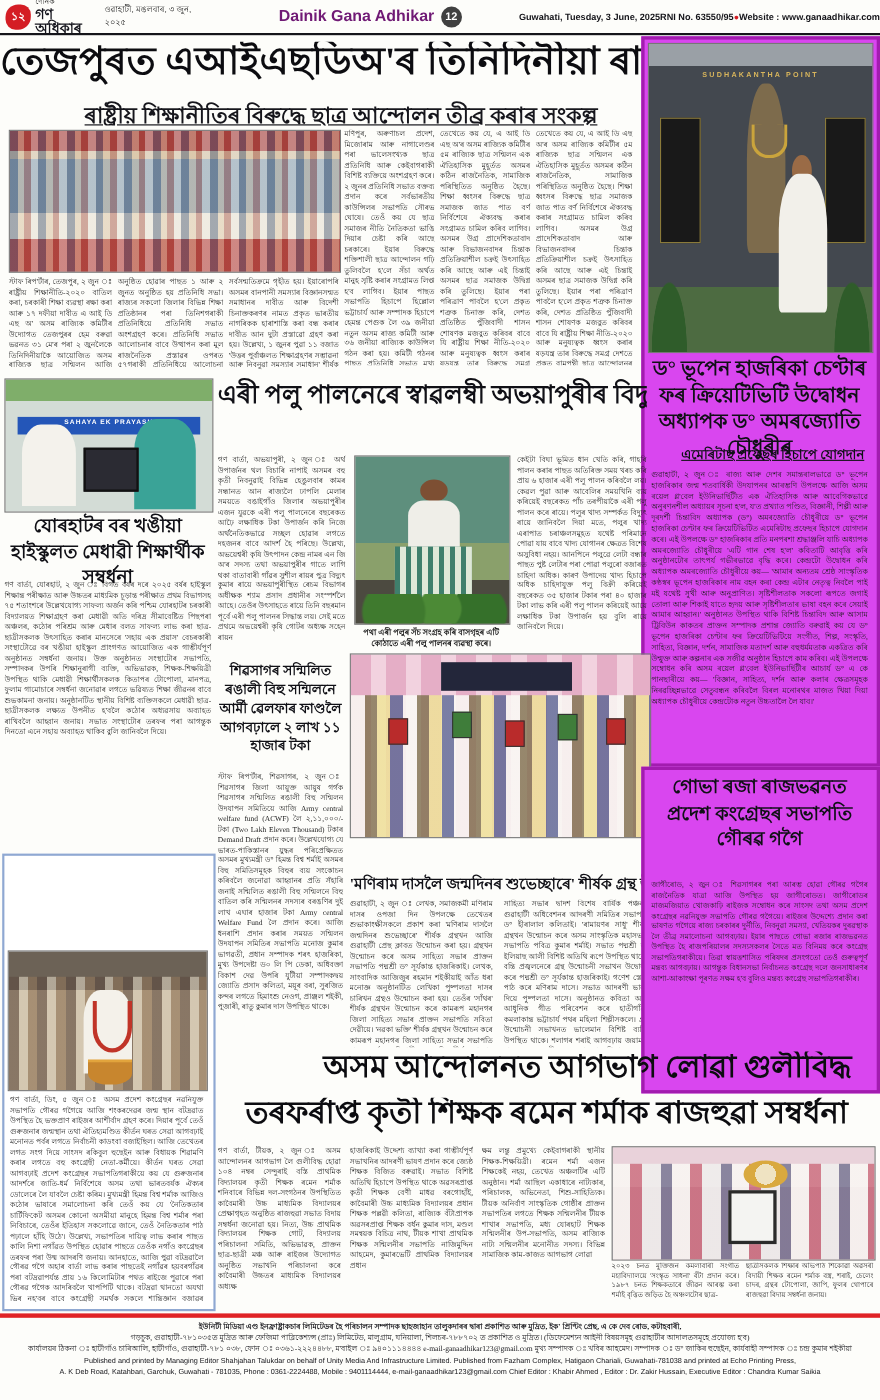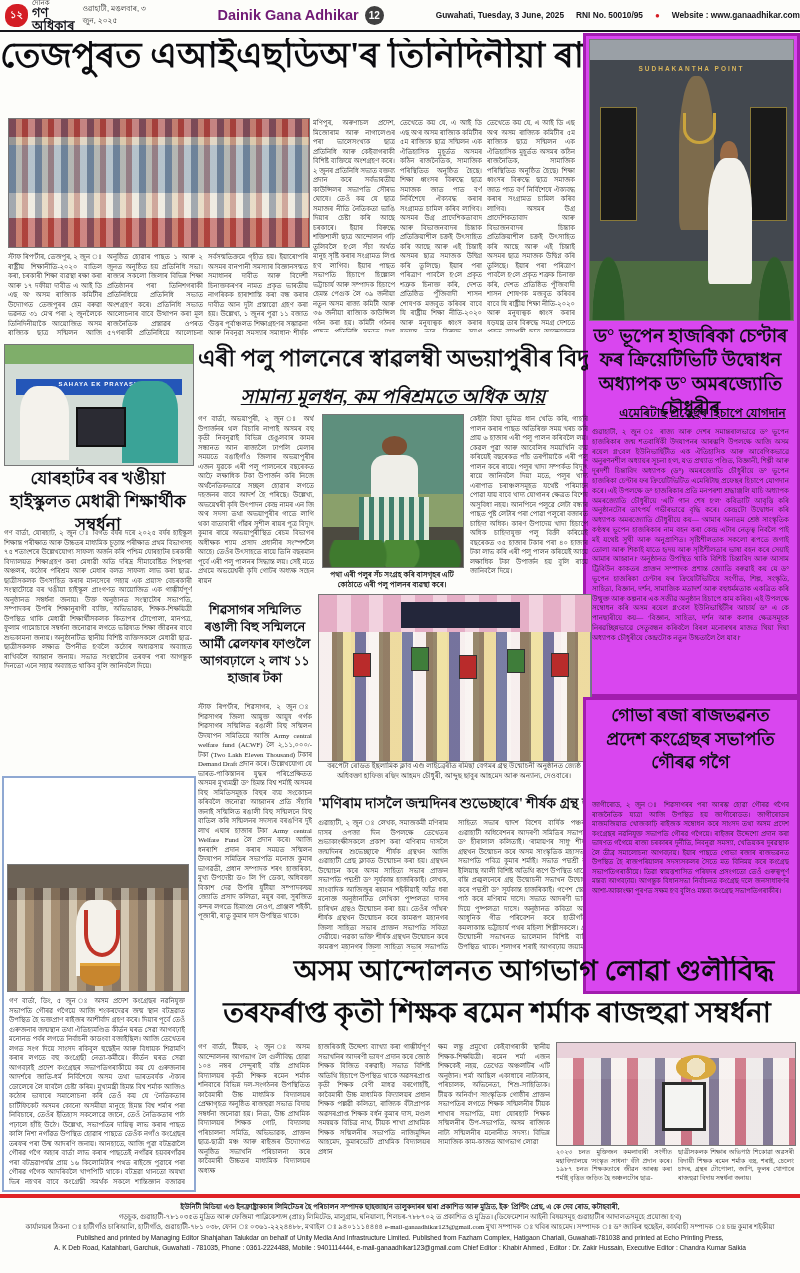--- a/index.html
+++ b/index.html
@@ -14,21 +14,21 @@
        display:flex;align-items:center;font-family:"Liberation Sans",sans-serif;}
   .badge{width:23px;height:23px;margin-left:5px;background:#d41d24;border-radius:50% 40% 50% 40%;
          color:#fff;font-weight:bold;font-size:10px;display:flex;align-items:center;justify-content:center;flex:0 0 auto;}
   .mast{margin-left:4px;line-height:1;}
   .mast .m1{font-size:7px;color:#222;}
   .mast .m2{font-size:13px;font-weight:bold;color:#14141c;}
   .asdate{font-size:7.5px;margin-left:8px;color:#222;}
   .ctitle{color:#701a75;font-weight:bold;font-size:14.5px;margin-left:70px;white-space:nowrap;}
   .pgc{width:19px;height:19px;border-radius:50%;background:#404040;color:#fff;font-weight:bold;
        font-size:10px;display:flex;align-items:center;justify-content:center;margin-left:6px;flex:0 0 auto;}
-  .hr-right{margin-left:52px;display:flex;gap:12px;font-size:8.3px;font-weight:bold;color:#15151a;white-space:nowrap;align-items:center;}
+  .hr-right{margin-left:52px;display:flex;font-size:8.3px;font-weight:bold;color:#15151a;white-space:nowrap;align-items:center;}
   .dot{color:#d41d24;font-size:8px;}
   
   .hl-main{font-size:35px;font-weight:bold;text-align:center;line-height:1.05;white-space:nowrap;overflow:hidden;color:#0c0c10;}
   .hl-sub{font-size:20px;font-weight:bold;text-align:center;text-decoration:underline;color:#16161c;white-space:nowrap;overflow:hidden;}
   .hl2{font-weight:bold;text-align:center;color:#101016;}
   
   .redbox{border:3px solid #a21caf;background:#d946ef;}
   .bluebox{border:2px solid #8fa8d2;background:#ffffff;}
   .bluehead{background:#d9e7f7;color:#17336e;font-weight:bold;text-align:center;}
   
@@ -89,27 +89,28 @@
     <div class="badge">১২</div>
     <div class="mast">
       <div class="m1">দৈনিক</div>
       <div class="m2">গণ অধিকাৰ</div>
     </div>
     <div class="asdate">ওৱাহাটী, মঙলবাৰ, ৩ জুন, ২০২৫</div>
     <div class="ctitle">Dainik Gana Adhikar</div>
     <div class="pgc">12</div>
     <div class="hr-right">
       <span>Guwahati, Tuesday, 3 June, 2025</span>
-      <span>RNI No. 50010/95</span>
+      <span>RNI No. 63550/95</span>
       <span class="dot">●</span>
       <span>Website : www.ganaadhikar.com</span>
     </div>
   </div>
 
   <div class="abs hl-main" style="left:0;top:38px;width:662px;height:48px;">তেজপুৰত এআইএছডিঅ'ৰ তিনিদিনীয়া ৰাজ্যিক সন্মিলন সম্পন্ন</div>
+  <div class="abs hl-sub" style="left:0;top:90px;width:620px;height:24px;">ৰাষ্ট্ৰীয় শিক্ষানীতিৰ বিৰুদ্ধে ছাত্ৰ আন্দোলন তীব্ৰ কৰাৰ সংকল্প</div>
 
   <div class="photo ph-conf" style="left:8px;top:118px;width:300px;height:128px;"></div>
 
   <div class="abs just" style="left:313px;top:118px;width:82px;height:214px;">মণিপুৰ, অৰুণাচল প্ৰদেশ, মিজোৰাম আৰু নাগালেণ্ডৰ পৰা ভালেসংখ্যক ছাত্ৰ প্ৰতিনিধি আৰু কেইবাগৰাকী বিশিষ্ট ব্যক্তিয়ে অংশগ্ৰহণ কৰে। ২ জুনৰ প্ৰতিনিধি সভাত বক্তব্য প্ৰদান কৰে সৰ্বভাৰতীয় কাউন্সিলৰ সভাপতি সৌৰভ ঘোষে। তেওঁ কয় যে ছাত্ৰ সমাজৰ নীতি নৈতিকতা ভাঙি দিয়াৰ চেষ্টা কৰি আছে চৰকাৰে। ইয়াৰ বিৰুদ্ধে শক্তিশালী ছাত্ৰ আন্দোলন গঢ়ি তুলিবলৈ হ'লে সঁচা অৰ্থত মানুহ সৃষ্টি কৰাৰ সংগ্ৰামত লিপ্ত হ'ব লাগিব। ইয়াৰ পাছত সভাপতি হিচাপে হিল্লোল ভট্টাচাৰ্য আৰু সম্পাদক হিচাপে হেমন্ত পেগুক লৈ ৩৯ জনীয়া নতুন অসম ৰাজ্য কমিটী আৰু ৩৬ জনীয়া ৰাজ্যিক কাউন্সিল গঠন কৰা হয়। কমিটী গঠনৰ পাছত প্ৰতিনিধি সভাত মুখ্য বক্তা হিচাপে এছ ইউ চি আই (চি) দলৰ পলিটবুৰ' সদস্য, প্ৰখ্যাত কমনেতা অসিত ভট্টাচাৰ্যই শাৰীৰিক কাৰণত উপস্থিত থাকিব নোৱাৰি ভিডিঅ'যোগে ভাষণ প্ৰদান কৰে।</div>
   <div class="abs just" style="left:400px;top:118px;width:82px;height:214px;">তেখেতে কয় যে, এ আই ডি এছ অ'ৰ অসম ৰাজ্যিক কমিটীৰ ৫ম ৰাজ্যিক ছাত্ৰ সন্মিলন এক ঐতিহাসিক মুহূৰ্তত অসমৰ কঠিন ৰাজনৈতিক, সামাজিক পৰিস্থিতিত অনুষ্ঠিত হৈছে। শিক্ষা ধ্বংসৰ বিৰুদ্ধে ছাত্ৰ সমাজক জাত পাত বৰ্ণ নিৰ্বিশেষে ঐক্যবদ্ধ কৰাৰ সংগ্ৰামত চামিল কৰিব লাগিব। অসমৰ উগ্ৰ প্ৰাদেশিকতাবাদ আৰু বিভাজনবাদৰ চিন্তাক প্ৰতিক্ৰিয়াশীল চক্ৰই উৎসাহিত কৰি আছে আৰু এই চিন্তাই অসমৰ ছাত্ৰ সমাজক উদ্বিগ্ন কৰি তুলিছে। ইয়াৰ পৰা পৰিত্ৰাণ পাবলৈ হ'লে প্ৰকৃত শত্ৰুক চিনাক্ত কৰি, দেশত প্ৰতিষ্ঠিত পুঁজিবাদী শাসন শোষণক মজবুত কৰিবৰ বাবে যি ৰাষ্ট্ৰীয় শিক্ষা নীতি-২০২০ আৰু মনুষ্যত্বক ধ্বংস কৰাৰ ষড়যন্ত্ৰ তাৰ বিৰুদ্ধে সমগ্ৰ দেশতে প্ৰকৃত বামপন্থী ছাত্ৰ আন্দোলনৰ প্ৰয়োজন অসমতো এই আন্দোলনৰ অত্যন্ত প্ৰয়োজন। তেখেতে অসমৰ ছাত্ৰ সমাজক সঠিক পথেৰে আগবাঢ়ি যাবলৈ আহ্বান জনায়।</div>
   <div class="abs just" style="left:487px;top:118px;width:88px;height:214px;">তেখেতে কয় যে, এ আই ডি এছ অ'ৰ অসম ৰাজ্যিক কমিটীৰ ৫ম ৰাজ্যিক ছাত্ৰ সন্মিলন এক ঐতিহাসিক মুহূৰ্তত অসমৰ কঠিন ৰাজনৈতিক, সামাজিক পৰিস্থিতিত অনুষ্ঠিত হৈছে। শিক্ষা ধ্বংসৰ বিৰুদ্ধে ছাত্ৰ সমাজক জাত পাত বৰ্ণ নিৰ্বিশেষে ঐক্যবদ্ধ কৰাৰ সংগ্ৰামত চামিল কৰিব লাগিব। অসমৰ উগ্ৰ প্ৰাদেশিকতাবাদ আৰু বিভাজনবাদৰ চিন্তাক প্ৰতিক্ৰিয়াশীল চক্ৰই উৎসাহিত কৰি আছে আৰু এই চিন্তাই অসমৰ ছাত্ৰ সমাজক উদ্বিগ্ন কৰি তুলিছে। ইয়াৰ পৰা পৰিত্ৰাণ পাবলৈ হ'লে প্ৰকৃত শত্ৰুক চিনাক্ত কৰি, দেশত প্ৰতিষ্ঠিত পুঁজিবাদী শাসন শোষণক মজবুত কৰিবৰ বাবে যি ৰাষ্ট্ৰীয় শিক্ষা নীতি-২০২০ আৰু মনুষ্যত্বক ধ্বংস কৰাৰ ষড়যন্ত্ৰ তাৰ বিৰুদ্ধে সমগ্ৰ দেশতে প্ৰকৃত বামপন্থী ছাত্ৰ আন্দোলনৰ প্ৰয়োজন অসমতো এই আন্দোলনৰ অত্যন্ত প্ৰয়োজন। তেখেতে অসমৰ ছাত্ৰ সমাজক সঠিক পথেৰে আগবাঢ়ি যাবলৈ আহ্বান জনায়।</div>
 
   <div class="abs just" style="left:8px;top:252px;width:94px;height:84px;">স্টাফ ৰিপ'ৰ্টাৰ, তেজপুৰ, ২ জুন ঃ ৰাষ্ট্ৰীয় শিক্ষানীতি-২০২০ বাতিল কৰা, চৰকাৰী শিক্ষা ব্যৱস্থা ৰক্ষা কৰা আৰু ১৭ দফীয়া দাবীত এ আই ডি এছ অ' অসম ৰাজ্যিক কমিটীৰ উদ্যোগত তেজপুৰৰ হেম বৰুৱা ভৱনত ৩১ মে'ৰ পৰা ২ জুনলৈকে তিনিদিনীয়াকৈ আয়োজিত অসম ৰাজ্যিক ছাত্ৰ সন্মিলন আজি সামৰণি পৰে। উল্লেখ্য, ৩১ মে'ত সহযোগিক ছাত্ৰ-ছাত্ৰীৰ উপস্থিতিত মুকলি সভা</div>
   <div class="abs just" style="left:107px;top:252px;width:96px;height:84px;">অনুষ্ঠিত হোৱাৰ পাছত ১ আৰু ২ জুনত অনুষ্ঠিত হয় প্ৰতিনিধি সভা। ৰাজ্যৰ সকলো জিলাৰ বিভিন্ন শিক্ষা প্ৰতিষ্ঠানৰ পৰা তিনিশগৰাকী প্ৰতিনিধিয়ে প্ৰতিনিধি সভাত অংশগ্ৰহণ কৰে। প্ৰতিনিধি সভাত আলোচনাৰ বাবে উত্থাপন কৰা মূল ৰাজনৈতিক প্ৰস্তাৱৰ ওপৰত ৫৭গৰাকী প্ৰতিনিধিয়ে আলোচনা আগবঢ়োৱাৰ পাছত অনাগত দিনৰ ছাত্ৰ আন্দোলনৰ দিশ নিৰ্দেশকাৰী মূল</div>
   <div class="abs just" style="left:208px;top:252px;width:100px;height:84px;">সৰ্বসন্মতিক্ৰমে গৃহীত হয়। ইয়াৰোপৰি অসমৰ বানপানী সমস্যাৰ বিজ্ঞানসন্মত সমাধানৰ দাবীত আৰু বিদেশী চিনাক্তকৰণৰ নামত প্ৰকৃত ভাৰতীয় নাগৰিকক হাৰাশাস্তি কৰা বন্ধ কৰাৰ দাবীত আন দুটা প্ৰস্তাৱো গ্ৰহণ কৰা হয়। উল্লেখ্য, ১ জুনৰ পুৱা ১১ বজাত 'উত্তৰ পূৰ্বাঞ্চলত শিক্ষাগ্ৰহণৰ সম্ভাৱনা আৰু নিবনুৱা সমস্যাৰ সমাধান' শীৰ্ষক এক</div>
@@ -134,21 +135,20 @@
   <div class="photo ph-cert" style="left:4px;top:344px;width:188px;height:120px;">
     <div class="ct-band">SAHAYA EK PRAYASH</div>
     <div class="ct-man"></div>
     <div class="ct-wom"></div>
     <div class="ct-doc"></div>
   </div>
   <div class="abs hl2" style="left:2px;top:468px;width:192px;height:56px;font-size:17px;line-height:1.35;">যোৰহাটৰ বৰ খঙীয়া হাইস্কুলত মেধাৱী শিক্ষাৰ্থীক সম্বৰ্ধনা</div>
   <div class="abs just" style="left:4px;top:528px;width:188px;height:244px;">গণ বাৰ্তা, যোৰহাট, ২ জুন ঃ বিগত বৰ্ষৰ দৰে ২০২৫ বৰ্ষৰ হাইস্কুল শিক্ষান্ত পৰীক্ষাত আৰু উচ্চতৰ মাধ্যমিক চূড়ান্ত পৰীক্ষাত প্ৰথম বিভাগসহ ৭৫ শতাংশৰে উল্লেখযোগ্য সাফল্য অৰ্জন কৰি পশ্চিম যোৰহাটৰ চৰকাৰী বিদ্যালয়ত শিক্ষাগ্ৰহণ কৰা মেধাৱী অতি দৰিদ্ৰ সীমাবেষ্টিত পিছপৰা অঞ্চলৰ, কঠোৰ পৰিশ্ৰম আৰু মেধাৰ বলত সাফল্য লাভ কৰা ছাত্ৰ-ছাত্ৰীসকলক উৎসাহিত কৰাৰ মানসেৰে 'সহায় এক প্ৰয়াস' বেচৰকাৰী সংস্থাটোৱে বৰ খঙীয়া হাইস্কুল প্ৰাংগণত আয়োজিত এক গাম্ভীৰ্যপূৰ্ণ অনুষ্ঠানত সম্বৰ্ধনা জনায়। উক্ত অনুষ্ঠানত সংস্থাটোৰ সভাপতি, সম্পাদকৰ উপৰি শিক্ষানুৰাগী ব্যক্তি, অভিভাৱক, শিক্ষক-শিক্ষয়িত্ৰী উপস্থিত থাকি মেধাৱী শিক্ষাৰ্থীসকলক কিতাপৰ টোপোলা, মানপত্ৰ, ফুলাম গামোচাৰে সম্বৰ্ধনা জনোৱাৰ লগতে ভৱিষ্যত শিক্ষা জীৱনৰ বাবে শুভকামনা জনায়। অনুষ্ঠানটিত স্থানীয় বিশিষ্ট ব্যক্তিসকলে মেধাৱী ছাত্ৰ-ছাত্ৰীসকলক লক্ষ্যত উপনীত হ'বলৈ কঠোৰ অধ্যৱসায় অব্যাহত ৰাখিবলৈ আহ্বান জনায়। সভাত সংস্থাটোৰ তৰফৰ পৰা আগন্তুক দিনতো এনে সহায় অব্যাহত থাকিব বুলি জানিবলৈ দিয়ে।</div>
 
   <div class="abs hl2" style="left:198px;top:340px;width:390px;height:38px;font-size:23px;white-space:nowrap;overflow:hidden;">এৰী পলু পালনেৰে স্বাৱলম্বী অভয়াপুৰীৰ বিদ্যুৎ কুমাৰ ৰায়</div>
-  <div class="abs hl2" style="left:198px;top:382px;width:390px;height:26px;font-size:19px;font-style:italic;text-decoration:underline;">সামান্য মূলধন, কম পৰিশ্ৰমতে অধিক আয়</div>
   <div class="abs just" style="left:198px;top:414px;width:116px;height:180px;">গণ বাৰ্তা, অভয়াপুৰী, ২ জুন ঃ অৰ্থ উপাৰ্জনৰ থল বিচাৰি নাপাই অসমৰ বহু কৃতী নিবনুৱাই বিভিন্ন হেঙুলবাৰ কামৰ সন্ধানত আন ৰাজ্যলৈ ঢাপলি মেলাৰ সময়তে বঙাইগাঁও জিলাৰ অভয়াপুৰীৰ এজন যুৱকে এৰী পলু পালনেৰে বছৰেকত আঢ়ৈ লক্ষাধিক টকা উপাৰ্জন কৰি নিজে অৰ্থনৈতিকভাৱে সচ্ছল হোৱাৰ লগতে দহজনৰ বাবে আদৰ্শ হৈ পৰিছে। উল্লেখ্য, অভয়েশ্বৰী কৃষি উৎপাদন কেন্দ্ৰ নামৰ এন জি অ'ৰ সদস্য তথা অভয়াপুৰীৰ গাতে লাগি থকা বাতাবাৰী গাঁৱৰ সুশীল ৰায়ৰ পুত্ৰ বিদ্যুৎ কুমাৰ ৰায়ে অভয়াপুৰীস্থিত ৰেচম বিভাগৰ অধীক্ষক শ্যাম প্ৰসাদ প্ৰধানীৰ সংস্পৰ্শলৈ আহে। তেওঁৰ উৎসাহতে ৰায়ে তিনি বছৰমান পূৰ্বে এৰী পলু পালনৰ সিদ্ধান্ত লয়। সেই মতে প্ৰথমে অভয়েশ্বৰী কৃষি গোটৰ অধ্যক্ষ সহেন ৰায়ন</div>
   <div class="photo ph-eri" style="left:322px;top:414px;width:140px;height:152px;">
     <div class="er-head"></div>
     <div class="er-vest"></div>
     <div class="er-lungi"></div>
     <div class="er-leaf"></div>
   </div>
   <div class="abs cap" style="left:322px;top:570px;width:140px;height:26px;">পথা এৰী পলুৰ সঁচ সংগ্ৰহ কৰি বাসগৃহৰ এটি কোঠাতে এৰী পলু পালনৰ ব্যৱস্থা কৰে।</div>
   <div class="abs just" style="left:470px;top:414px;width:118px;height:180px;">কেইটা বিঘা ভূমিত ধান খেতি কৰি, গাহৰি পালন কৰাৰ পাছত অতিৰিক্ত সময় খৰচ কৰি প্ৰায় ৬ হাজাৰ এৰী পলু পালন কৰিবলৈ লয়। কেৱল পুৱা আৰু আবেলিৰ সময়খিনি ব্যয় কৰিয়েই বছৰেকত পাঁচ তৰপীয়াকৈ এৰী পলু পালন কৰে ৰায়ে। পলুৰ খাদ্য সম্পৰ্কত বিদ্যুৎ ৰায়ে জানিবলৈ দিয়া মতে, পলুৰ খাদ্য এৰাপাত চৰাঞ্চলসমূহত যথেষ্ট পৰিমানে পোৱা যায় বাবে খাদ্য যোগানৰ ক্ষেত্ৰত বিশেষ অসুবিধা নহয়। আনপিনে পলুৱে লেটা বন্ধাৰ পাছত পুষ্ট লেটাৰ পৰা পোৱা পলুৰো বজাৰত চাহিদা অধিক। কাৰণ উপাদেয় খাদ্য হিচাপে অধিক চাহিদাযুক্ত পলু বিক্ৰী কৰিয়েই বছৰেকত ৩৫ হাজাৰ টকাৰ পৰা ৪০ হাজাৰ টকা লাভ কৰি এৰী পলু পালন কৰিয়েই আয়ে লক্ষাধিক টকা উপাৰ্জন হয় বুলি ৰায়ে জানিবলৈ দিয়ে।</div>
 
@@ -157,21 +157,20 @@
 
   <div class="photo ph-books" style="left:318px;top:594px;width:272px;height:166px;">
     <div class="bk-ban"></div>
     <div class="bk-row"></div>
     <div class="bk-book" style="left:34px;top:58px;background:#b92b2b;"></div>
     <div class="bk-book" style="left:92px;top:52px;background:#3f7d3a;"></div>
     <div class="bk-book" style="left:140px;top:60px;background:#b92b2b;"></div>
     <div class="bk-book" style="left:188px;top:54px;background:#3f7d3a;"></div>
     <div class="bk-book" style="left:232px;top:58px;background:#b92b2b;"></div>
   </div>
-  <div class="abs cap" style="left:318px;top:762px;width:272px;height:26px;font-weight:normal;font-size:7.1px;">বৰপেটা ৰোডত ইছলামিক ক্লাব এণ্ড লাইব্ৰেৰীত ৰমিছা বেগমৰ গ্ৰন্থ উন্মোচনী অনুষ্ঠানত জ্যেষ্ঠ অধিবক্তা হাফিজ ৰছিদ আহমদ চৌধুৰী, আব্দুছ ছাবুৰ আহমেদ আৰু অন্যান্য, দেওবাৰে।</div>
   <div class="abs hl2" style="left:318px;top:792px;width:272px;height:22px;font-size:14px;white-space:nowrap;overflow:hidden;">'মণিৰাম দাসলৈ জন্মদিনৰ শুভেচ্ছাৰে' শীৰ্ষক গ্ৰন্থ উন্মোচন</div>
   <div class="abs just" style="left:318px;top:818px;width:130px;height:134px;">গুৱাহাটী, ২ জুন ঃ লেখক, সমাজকৰ্মী মণিৰাম দাসৰ ওপজা দিন উপলক্ষে তেখেতৰ শুভাকাংক্ষীসকলে প্ৰকাশ কৰা 'মণিৰাম দাসলৈ জন্মদিনৰ শুভেচ্ছাৰে' শীৰ্ষক গ্ৰন্থখন আজি গুৱাহাটী প্ৰেছ ক্লাবত উন্মোচন কৰা হয়। গ্ৰন্থখন উন্মোচন কৰে অসম সাহিত্য সভাৰ প্ৰাক্তন সভাপতি পদ্মশ্ৰী ড° সূৰ্যকান্ত হাজৰিকাই। লেখক, সাংবাদিক আজিজুৰ ৰহমান শইকীয়াই আঁত ধৰা মনোজ্ঞ অনুষ্ঠানটিত লেখিকা পুষ্পলতা দাসৰ চাৰিখন গ্ৰন্থও উন্মোচন কৰা হয়। তেওঁৰ 'সাঁথৰ' শীৰ্ষক গ্ৰন্থখন উন্মোচন কৰে কামৰূপ মহানগৰ জিলা সাহিত্য সভাৰ প্ৰাক্তন সভাপতি সবিতা দেৱীয়ে। 'নৱকা ভক্তি' শীৰ্ষক গ্ৰন্থখন উন্মোচন কৰে কামৰূপ মহানগৰ জিলা সাহিত্য সভাৰ সভাপতি প্ৰফুল্ল বৰ্মনে। 'বিয়াগীতৰ সুৰভি' শীৰ্ষক গ্ৰন্থখন উন্মোচন কৰে অসম</div>
   <div class="abs just" style="left:458px;top:818px;width:132px;height:134px;">সাহিত্য সভাৰ দ্বাদশ বিশেষ বাৰ্ষিক পঞ্চৰত্ন গুৱাহাটী অধিবেশনৰ আদৰণী সমিতিৰ সভাপতি ড° হীৰালাল কলিতাই। 'ৰামায়ণৰ সাধু' শীৰ্ষক গ্ৰন্থখন উন্মোচন কৰে অসম সাংস্কৃতিক মহাসভাৰ সভাপতি পবিত্ৰ কুমাৰ শৰ্মাই। সভাত পদ্মশ্ৰী ড° ইলিয়াছ আলী বিশিষ্ট অতিথি ৰূপে উপস্থিত থাকে। বন্তি প্ৰজ্বলনেৰে গ্ৰন্থ উন্মোচনী সভাখন উদ্বোধন কৰে পদ্মশ্ৰী ড° সূৰ্যকান্ত হাজৰিকাই। গণেশ স্তোত্ৰ পাঠ কৰে মণিৰাম দাসে। সভাত আদৰণী ভাষণ দিয়ে পুষ্পলতা দাসে। অনুষ্ঠানত কবিতা আৰু আধুনিক গীত পৰিবেশন কৰে হাতীগাঁৱৰ কমলাকান্ত ভট্টাচাৰ্য পথৰ মহিলা শিল্পীসকলে। গ্ৰন্থ উন্মোচনী সভাখনত ভালেমান বিশিষ্ট ব্যক্তি উপস্থিত থাকে। শলাগৰ শৰাই আগবঢ়ায় জয়ামণি দাসে। অসম সংগীতেৰে সভাৰ সামৰণি পৰে।</div>
 
   <div class="abs redbox" style="left:583px;top:697px;width:211px;height:291px;">
     <div class="abs hl2" style="left:4px;top:4px;width:201px;height:52px;font-size:17.5px;line-height:1.35;">গোভা ৰজা ৰাজভৱনত প্ৰদেশ কংগ্ৰেছৰ সভাপতি গৌৰৱ গগৈ</div>
     <div class="abs just" style="left:6px;top:100px;width:197px;height:182px;">জাগীৰোড, ২ জুন ঃ শিৱসাগৰৰ পৰা আৰম্ভ হোৱা গৌৰৱ গগৈৰ ৰাজনৈতিক যাত্ৰা আজি উপস্থিত হয় জাগীৰোডত। জাগীৰোডৰ মাজমজিয়াত খোজকাঢ়ি ৰাইজক সম্বোধন কৰে সাংসদ তথা অসম প্ৰদেশ কংগ্ৰেছৰ নৱনিযুক্ত সভাপতি গৌৰৱ গগৈয়ে। ৰাইজৰ উদ্দেশ্যে প্ৰদান কৰা ভাষণত গগৈয়ে ৰাজ্য চৰকাৰৰ দুৰ্নীতি, নিবনুৱা সমস্যা, খেতিয়কৰ দুৰৱস্থাক লৈ তীব্ৰ সমালোচনা আগবঢ়ায়। ইয়াৰ পাছতে গোভা ৰজাৰ ৰাজভৱনত উপস্থিত হৈ ৰাজপৰিয়ালৰ সদস্যসকলৰ সৈতে মত বিনিময় কৰে কংগ্ৰেছ সভাপতিগৰাকীয়ে। তিৱা স্বায়ত্তশাসিত পৰিষদৰ প্ৰসংগতো তেওঁ গুৰুত্বপূৰ্ণ মন্তব্য আগবঢ়ায়। আগন্তুক বিধানসভা নিৰ্বাচনত কংগ্ৰেছ দলে জনসাধাৰণৰ আশা-আকাংক্ষা পূৰণত সক্ষম হ'ব বুলিও মন্তব্য কংগ্ৰেছ সভাপতিগৰাকীৰ।</div>
   </div>
 
   <div class="abs bluebox" style="left:2px;top:776px;width:190px;height:412px;">

